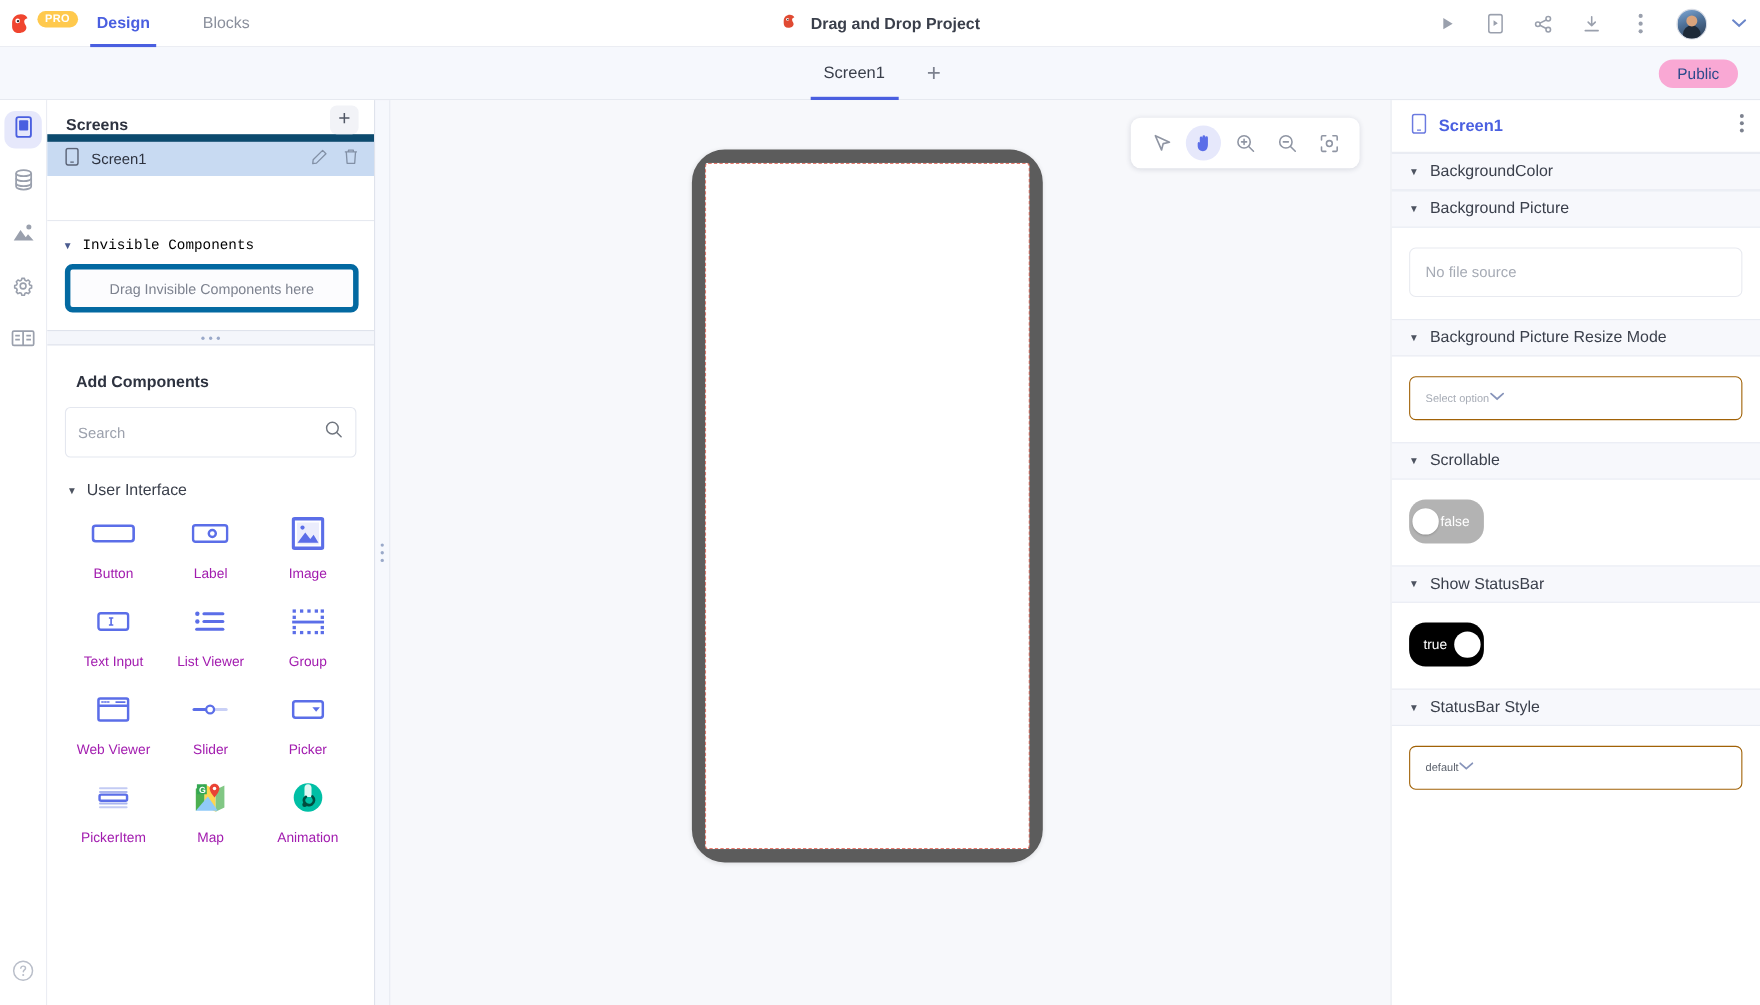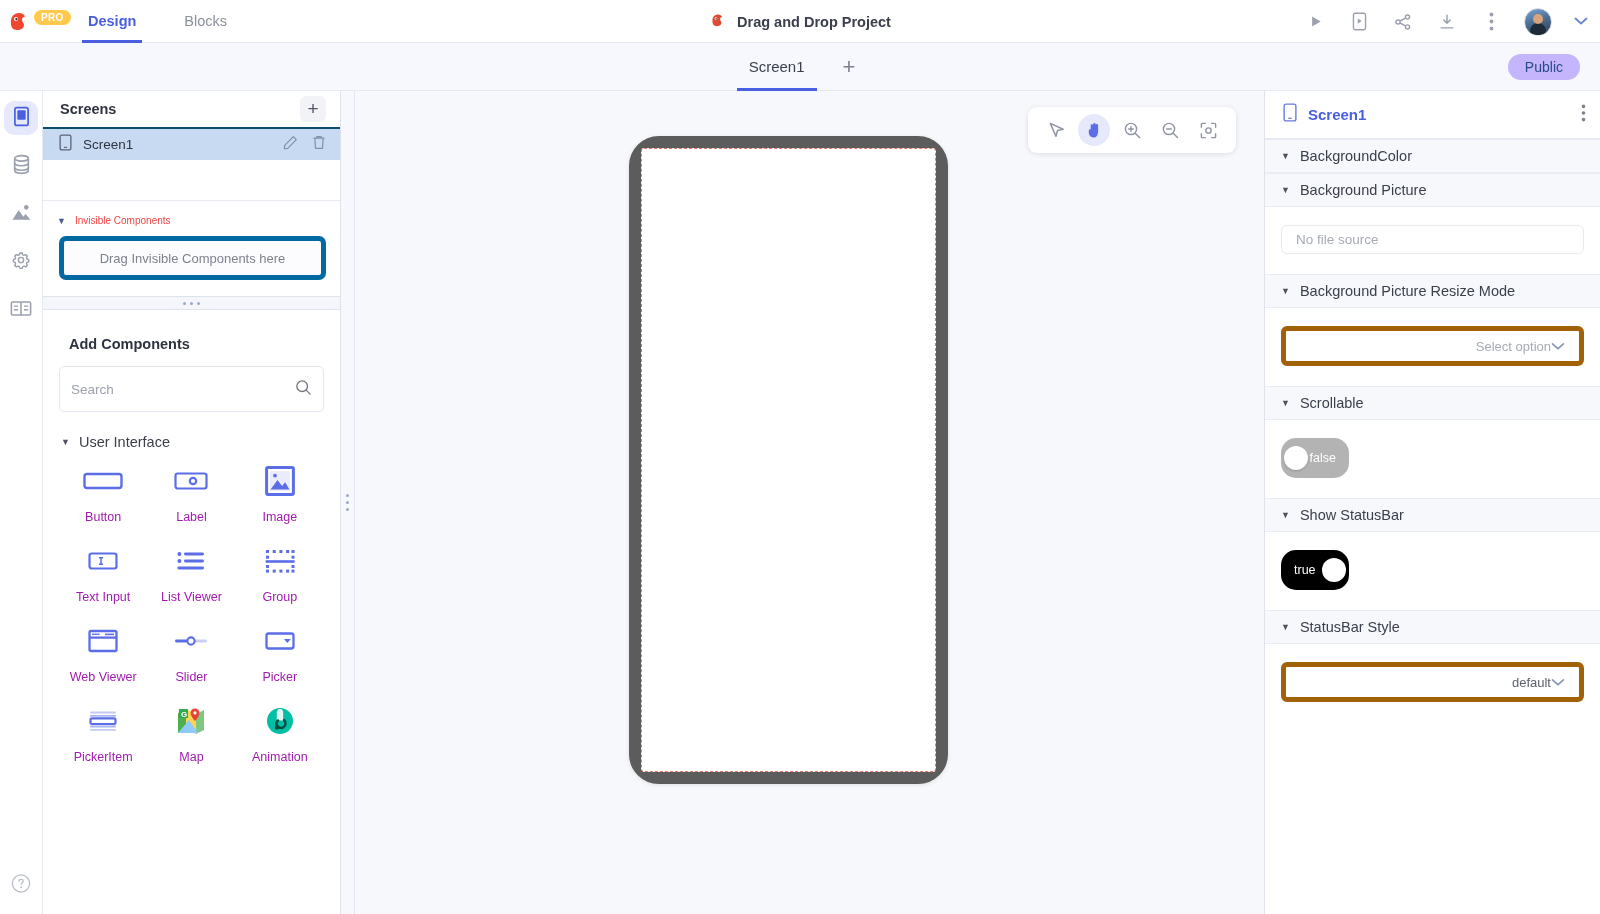--- a/index.html
+++ b/index.html
@@ -73,21 +73,21 @@
   .screen-tab {
     font-size: 15px; color: #3a3f4b; height: 48px; line-height: 48px;
     position: relative; cursor: pointer; padding: 0 4px;
   }
   .screen-tab.active::after {
     content: ""; position: absolute; left: -8px; right: -8px; bottom: 0; height: 3px; background: #4a5fe0;
   }
   .screen-add { font-size: 22px; color: #7d828f; cursor: pointer; line-height: 1; font-weight: 300; }
   .public-badge {
     position: absolute; right: 20px; top: 50%; transform: translateY(-50%);
-    background: #c4b5fd; color: #2b4a8b; font-size: 14px;
+    background: #f9a8d4; color: #2b4a8b; font-size: 14px;
     border-radius: 14px; padding: 5px 17px; cursor: pointer;
   }
 
   
   .body { flex: 1; display: flex; min-height: 0; }
 
   
   .rail {
     width: 43px; min-width: 43px; background: #fff; border-right: 1px solid #e6e9f0;
     display: flex; flex-direction: column; align-items: center; padding-top: 10px;
@@ -99,43 +99,43 @@
   }
   .rail-item.active { background: #e6e8fb; color: #4a5fe0; }
   .rail-help { position: absolute; bottom: 16px; left: 50%; transform: translateX(-50%); color: #b9bec9; cursor: pointer; }
 
   
   .leftpanel {
     width: 298px; min-width: 298px; background: #fff; border-right: 1px solid #dfe3ec;
     display: flex; flex-direction: column; position: relative;
   }
   .screens-head {
-    height: 38px; display: flex; align-items: center; justify-content: space-between;
-    padding: 0 14px 0 17px; border-bottom: 2px solid #0c4a6e;
+    height: 38px; display: flex; align-items: flex-end; justify-content: space-between;
+    padding: 0 14px 0 17px; border-bottom: 7px solid #0c4a6e;
   }
   .screens-title { font-size: 14.5px; font-weight: bold; color: #2e3340; }
   .add-screen-btn {
     width: 26px; height: 26px; border-radius: 6px; background: #f2f3f7; color: #525866;
     display: flex; align-items: center; justify-content: center; font-size: 19px;
     cursor: pointer; font-weight: 300;
   }
   .screen-row {
     height: 31px; background: #c8daf2; display: flex; align-items: center;
     padding: 0 14px 0 16px; gap: 11px; cursor: pointer;
   }
   .screen-row-name { font-size: 13.5px; color: #2e3340; flex: 1; }
   .screen-row-actions { display: flex; gap: 14px; color: #7f8ba0; }
   .screens-spacer { height: 40px; }
   .sec-divider { height: 1px; background: #e6e9f0; }
 
   .invisible-head {
     display: flex; align-items: center; gap: 9px; padding: 14px 16px 10px 14px;
   }
   .caret { color: #4a5b8f; font-size: 9px; cursor: pointer; }
-  .invisible-title { font-size: 10px; color: #ef4444; cursor: pointer; }
+  .invisible-title { font-size: 13px; color: #000000; cursor: pointer; font-family: Liberation Mono, monospace; }
   .invisible-drop {
     margin: 0 14px 16px 16px; height: 44px; border: 5px solid #0369a1; border-radius: 7px;
     background: #fcfcfe; display: flex; align-items: center; justify-content: center;
     font-size: 13px; color: #7d828f;
   }
   .panel-split {
     height: 14px; background: #f4f6fb; border-top: 1px solid #dfe3ec; border-bottom: 1px solid #dfe3ec;
     display: flex; align-items: center; justify-content: center; gap: 4px; cursor: ns-resize;
   }
   .panel-split i { width: 3px; height: 3px; border-radius: 50%; background: #9aa9c9; display: block; }
@@ -208,27 +208,27 @@
   .prop-header-label { font-size: 14.5px; color: #3a3f4b; }
   .prop-body { padding: 18px 16px 20px 16px; }
   .color-field {
     height: 38px; border: 1px solid #e8eaf0; border-radius: 6px; display: flex;
     align-items: center; gap: 10px; padding: 0 13px; cursor: pointer; width: 196px;
   }
   .color-swatch { width: 14px; height: 14px; border-radius: 50%; border: 1px solid #dcdfe6; background: #fff; }
   .color-text { font-size: 13.5px; color: #9ca1ad; flex: 1; }
   .field-chev { color: #6b86c9; font-size: 12px; }
   .text-field {
-    height: 29px; border: 1px solid #e8eaf0; border-radius: 6px; display: flex;
+    height: 45px; border: 1px solid #e8eaf0; border-radius: 6px; display: flex;
     align-items: center; padding: 0 14px; font-size: 13.5px; color: #a6abb5; cursor: text;
   }
   .select-field {
-    height: 40px; border: 5px solid #a16207; border-radius: 6px; display: flex;
-    align-items: center; justify-content: flex-end; padding: 0 14px;
-    font-size: 13px; cursor: pointer;
+    height: 40px; border: 1px solid #a16207; border-radius: 6px; display: flex;
+    align-items: center; justify-content: flex-start; padding: 0 14px;
+    font-size: 10px; cursor: pointer;
   }
   .select-field .sv-placeholder { color: #a6abb5; }
   .select-field .sv-value { color: #5c626d; }
   .toggle {
     width: 68px; height: 40px; border-radius: 15px; display: flex; align-items: center;
     cursor: pointer; position: relative;
   }
   .toggle.off { background: #b3b3b3; justify-content: flex-start; padding-left: 3px; }
   .toggle.on { background: #000000; justify-content: flex-end; padding-right: 3px; }
   .toggle .knob { width: 24px; height: 24px; border-radius: 50%; background: #fff; box-shadow: 0 1px 2px rgba(0,0,0,.2); }

